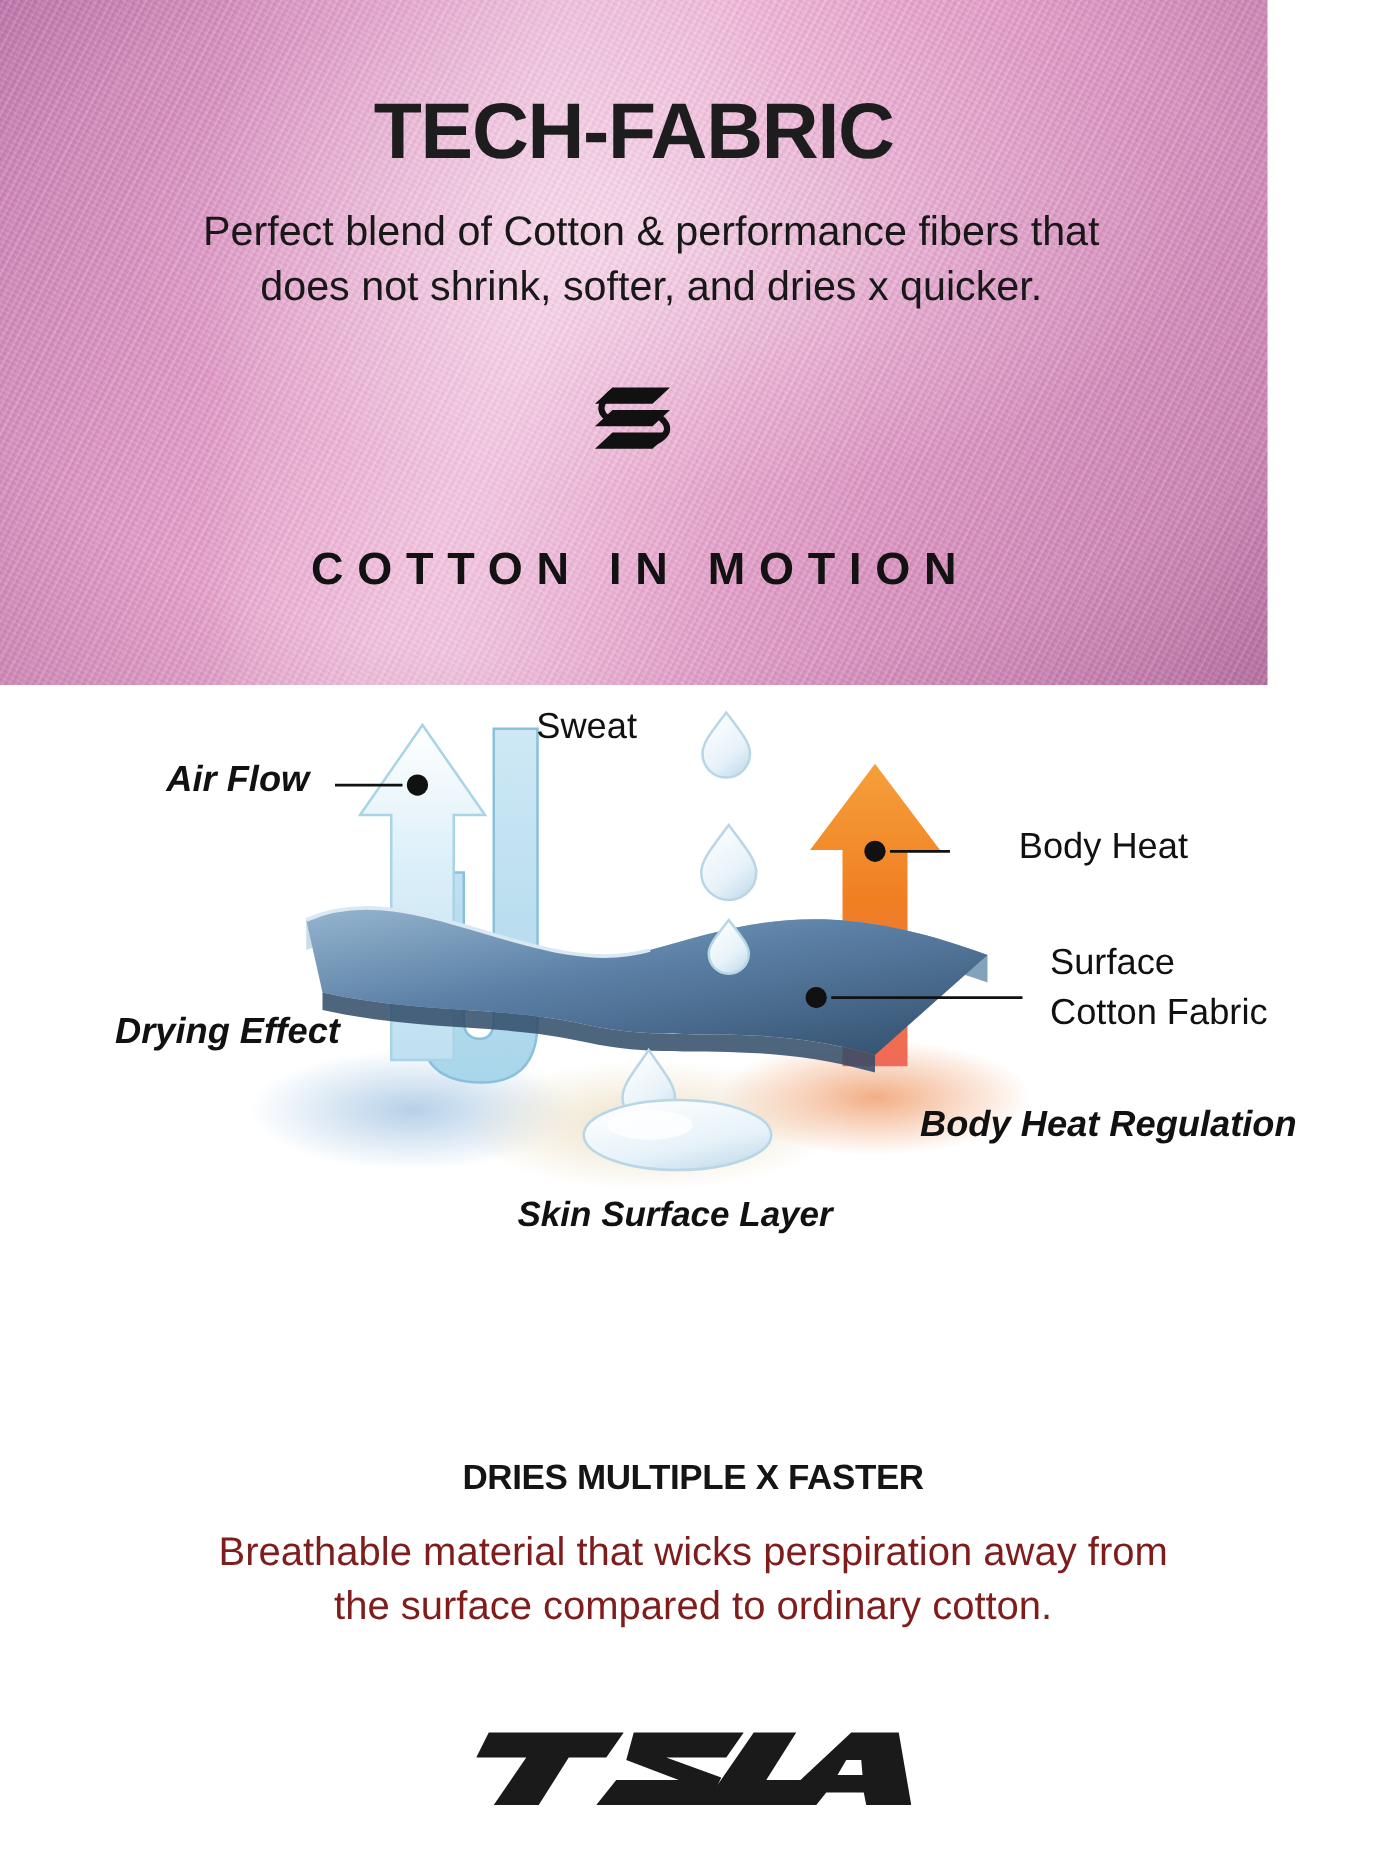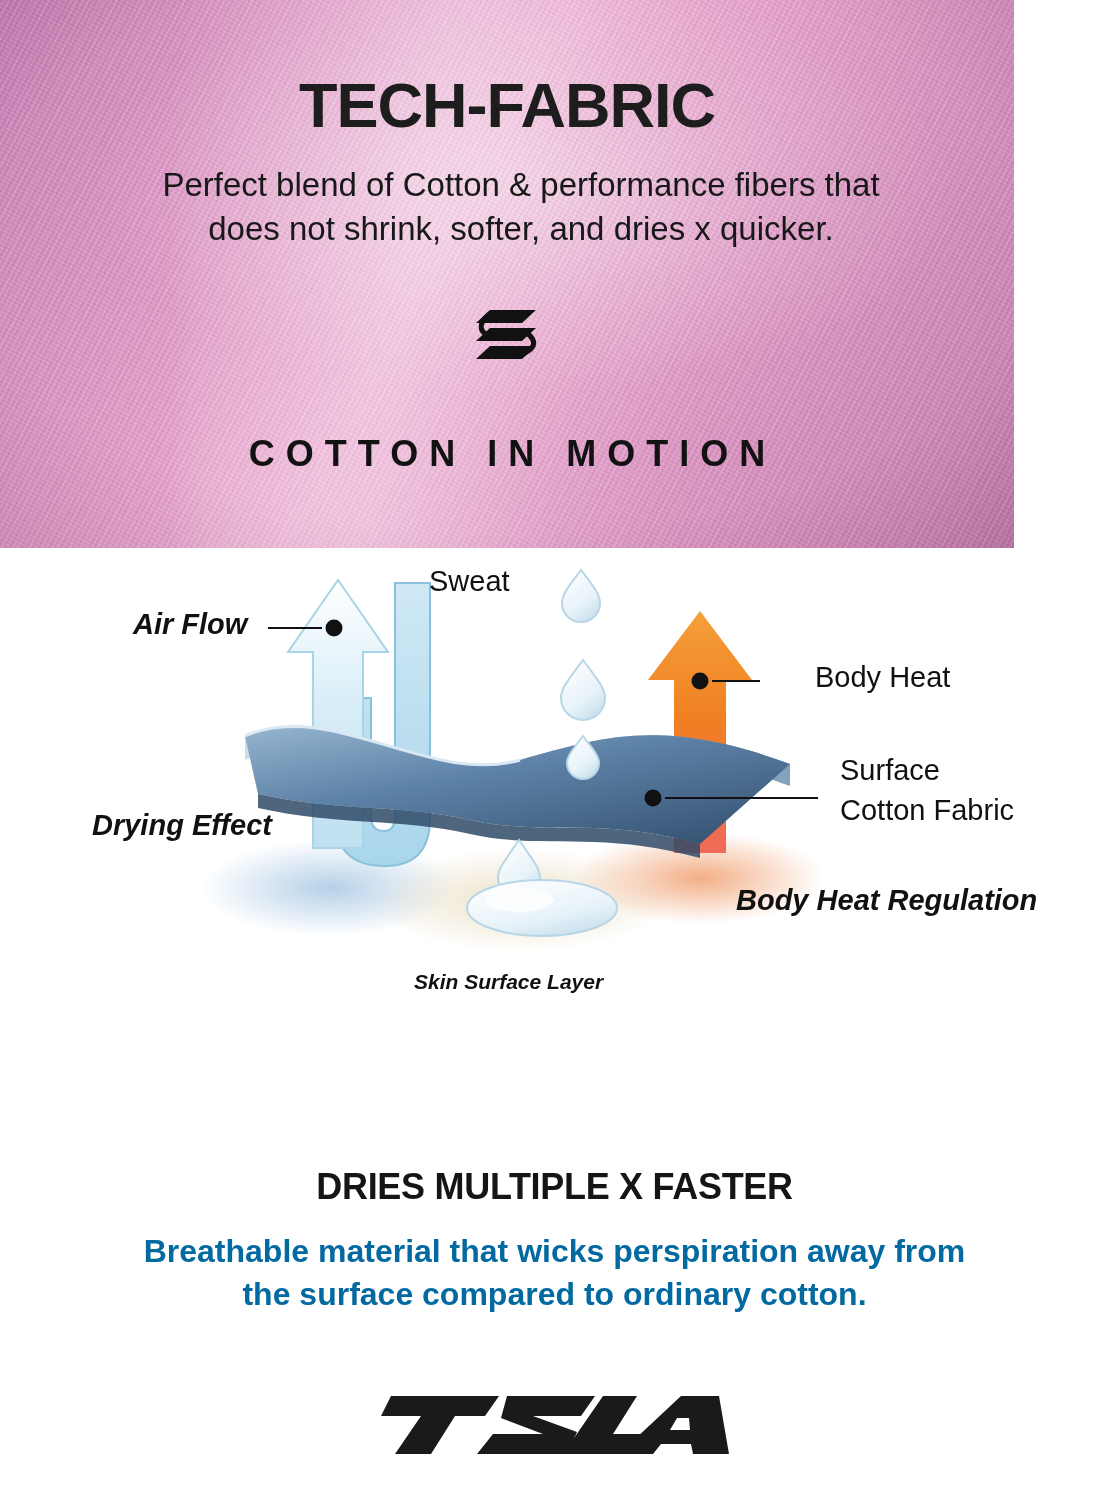--- a/index.html
+++ b/index.html
@@ -135,30 +135,30 @@
   }
   .lbl-bold { font-weight: 700; font-style: italic; }
   .lbl-reg { font-weight: 400; }
 
   
   .bottom {
     text-align: center;
     padding-top: 8px;
   }
   .b-title {
-    font-size: 36px;
+    font-size: 28px;
     font-weight: 700;
     color: #151515;
     letter-spacing: -0.3px;
   }
   .b-sub {
     margin-top: 22px;
     font-size: 32px;
-    font-weight: 700;
-    color: #0369a1;
+    font-weight: 400;
+    color: #7f1d1d;
     line-height: 1.35;
   }
   .brand {
     margin-top: 72px;
     text-align: center;
   }
 </style>
 </head>
 <body>
 
@@ -300,21 +300,21 @@
 
     <div class="lbl lbl-reg" style="left:815px; top:113px; font-size:29px;">Body Heat</div>
 
     <div class="lbl lbl-reg" style="left:840px; top:206px; font-size:29px;">Surface</div>
     <div class="lbl lbl-reg" style="left:840px; top:246px; font-size:29px;">Cotton Fabric</div>
 
     <div class="lbl lbl-bold" style="left:92px; top:261px; font-size:29px;">Drying Effect</div>
 
     <div class="lbl lbl-bold" style="left:736px; top:336px; font-size:29px;">Body Heat Regulation</div>
 
-    <div class="lbl lbl-bold" style="left:414px; top:422px; font-size:21px;">Skin Surface Layer</div>
+    <div class="lbl lbl-bold" style="left:414px; top:408px; font-size:28px;">Skin Surface Layer</div>
   </section>
 
   <section class="bottom">
     <div class="b-title">DRIES MULTIPLE X FASTER</div>
     <div class="b-sub">
       <div>Breathable material that wicks perspiration away from</div>
       <div>the surface compared to ordinary cotton.</div>
     </div>
 
     <div class="brand">

